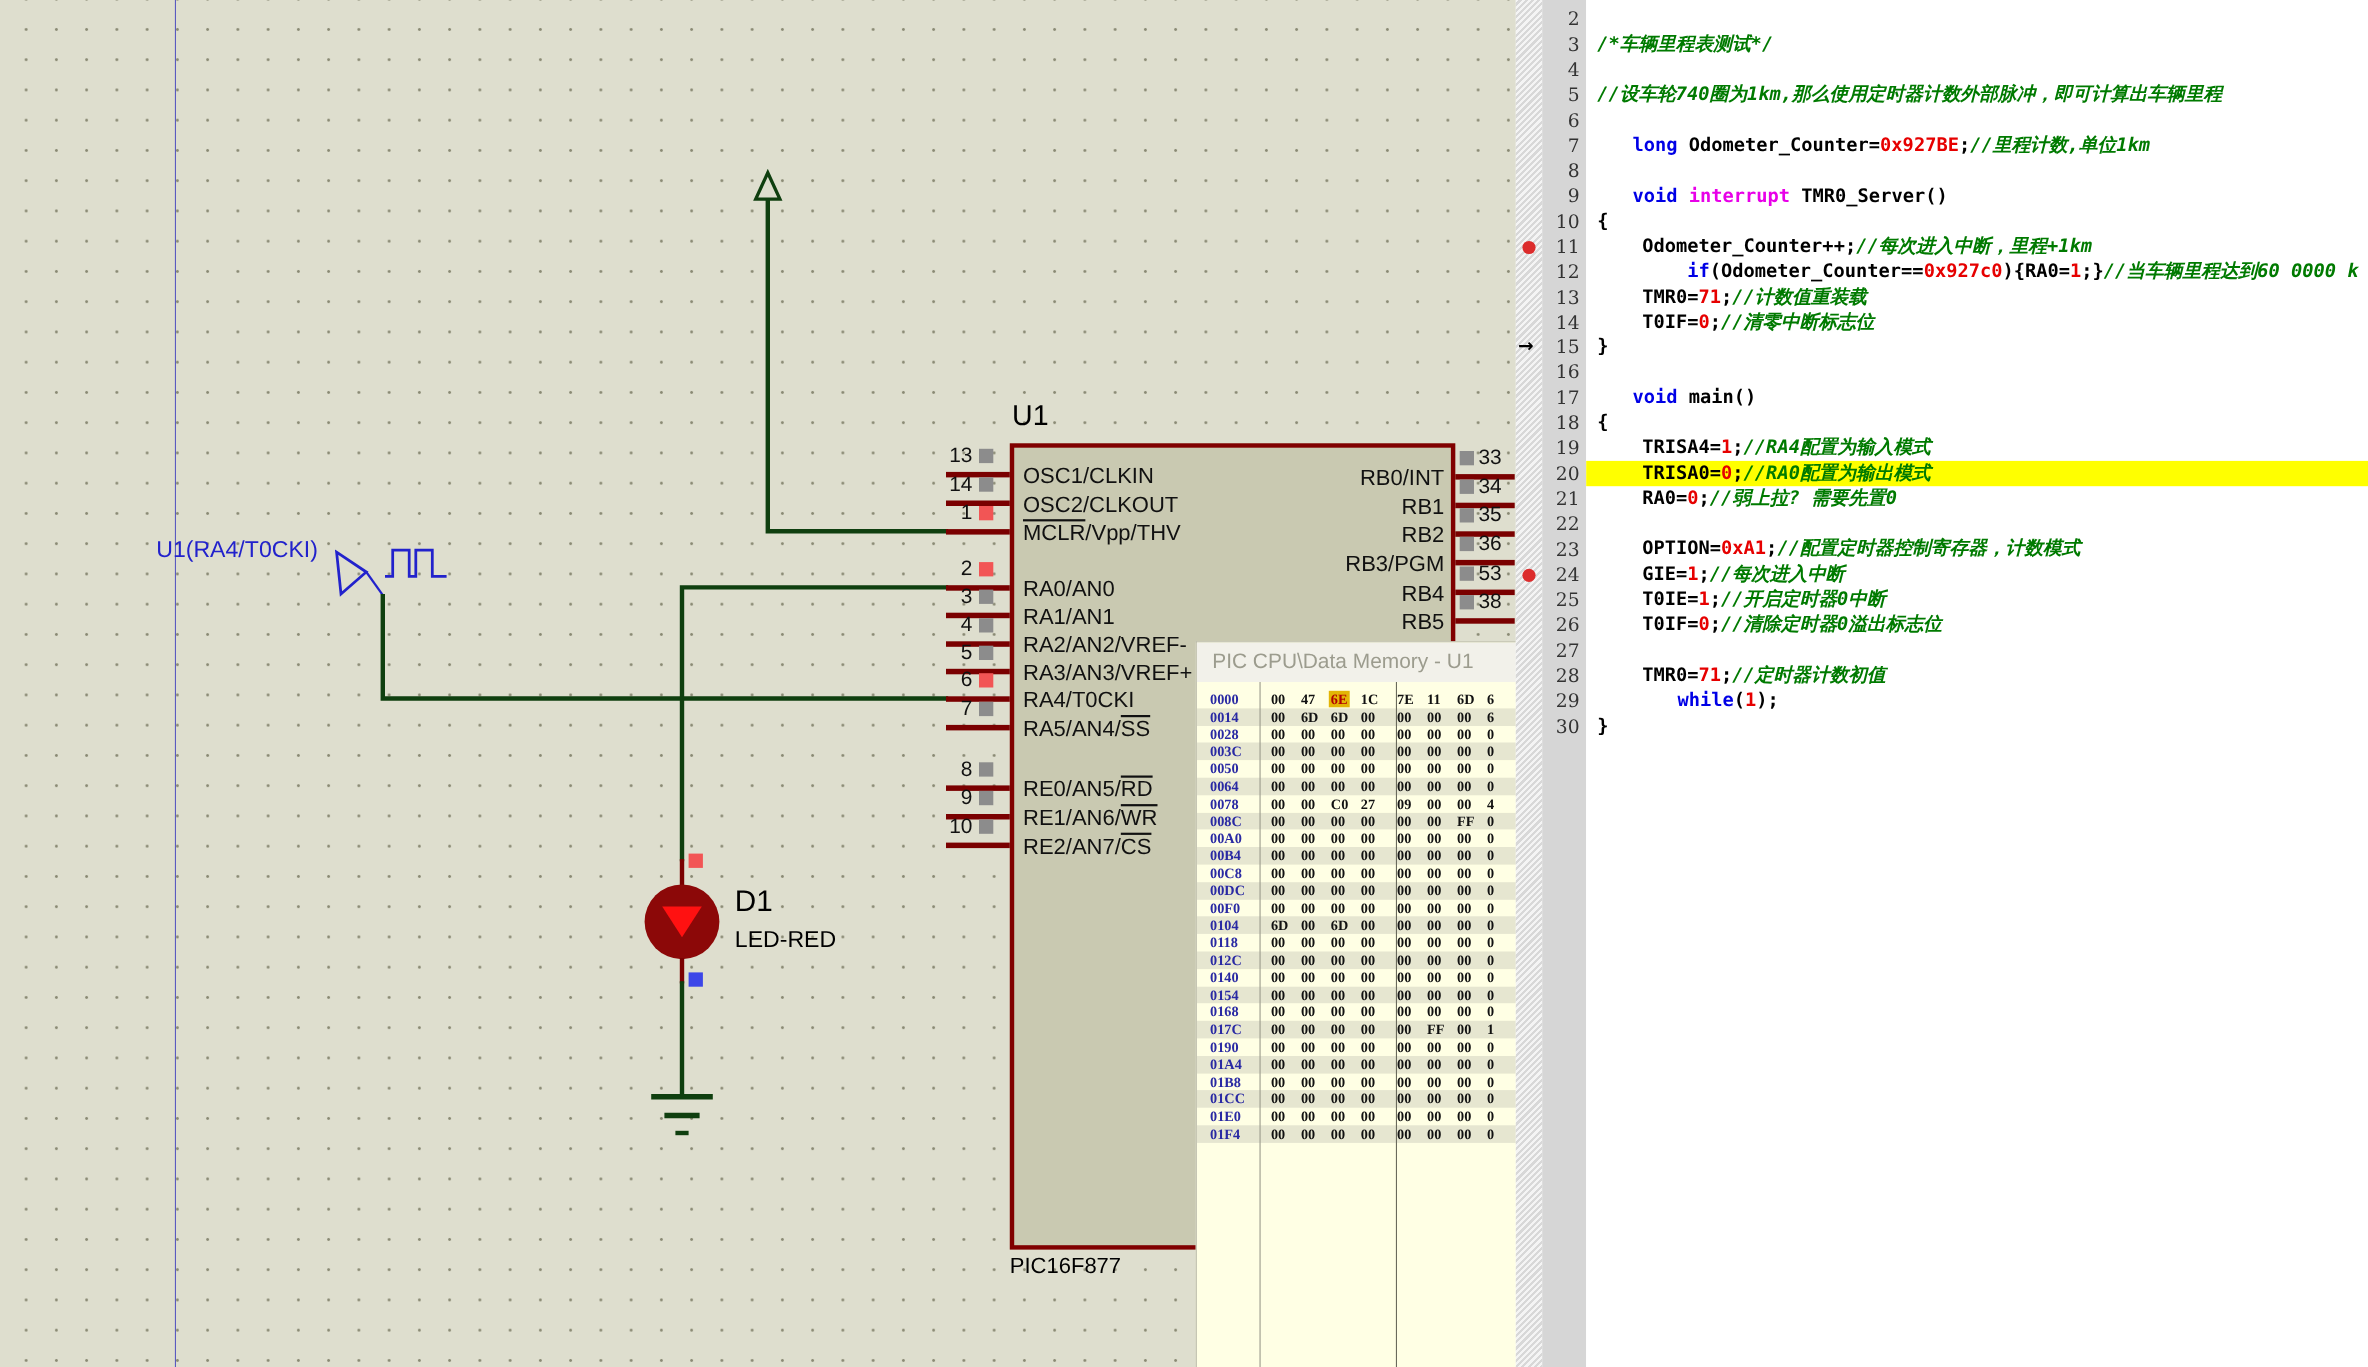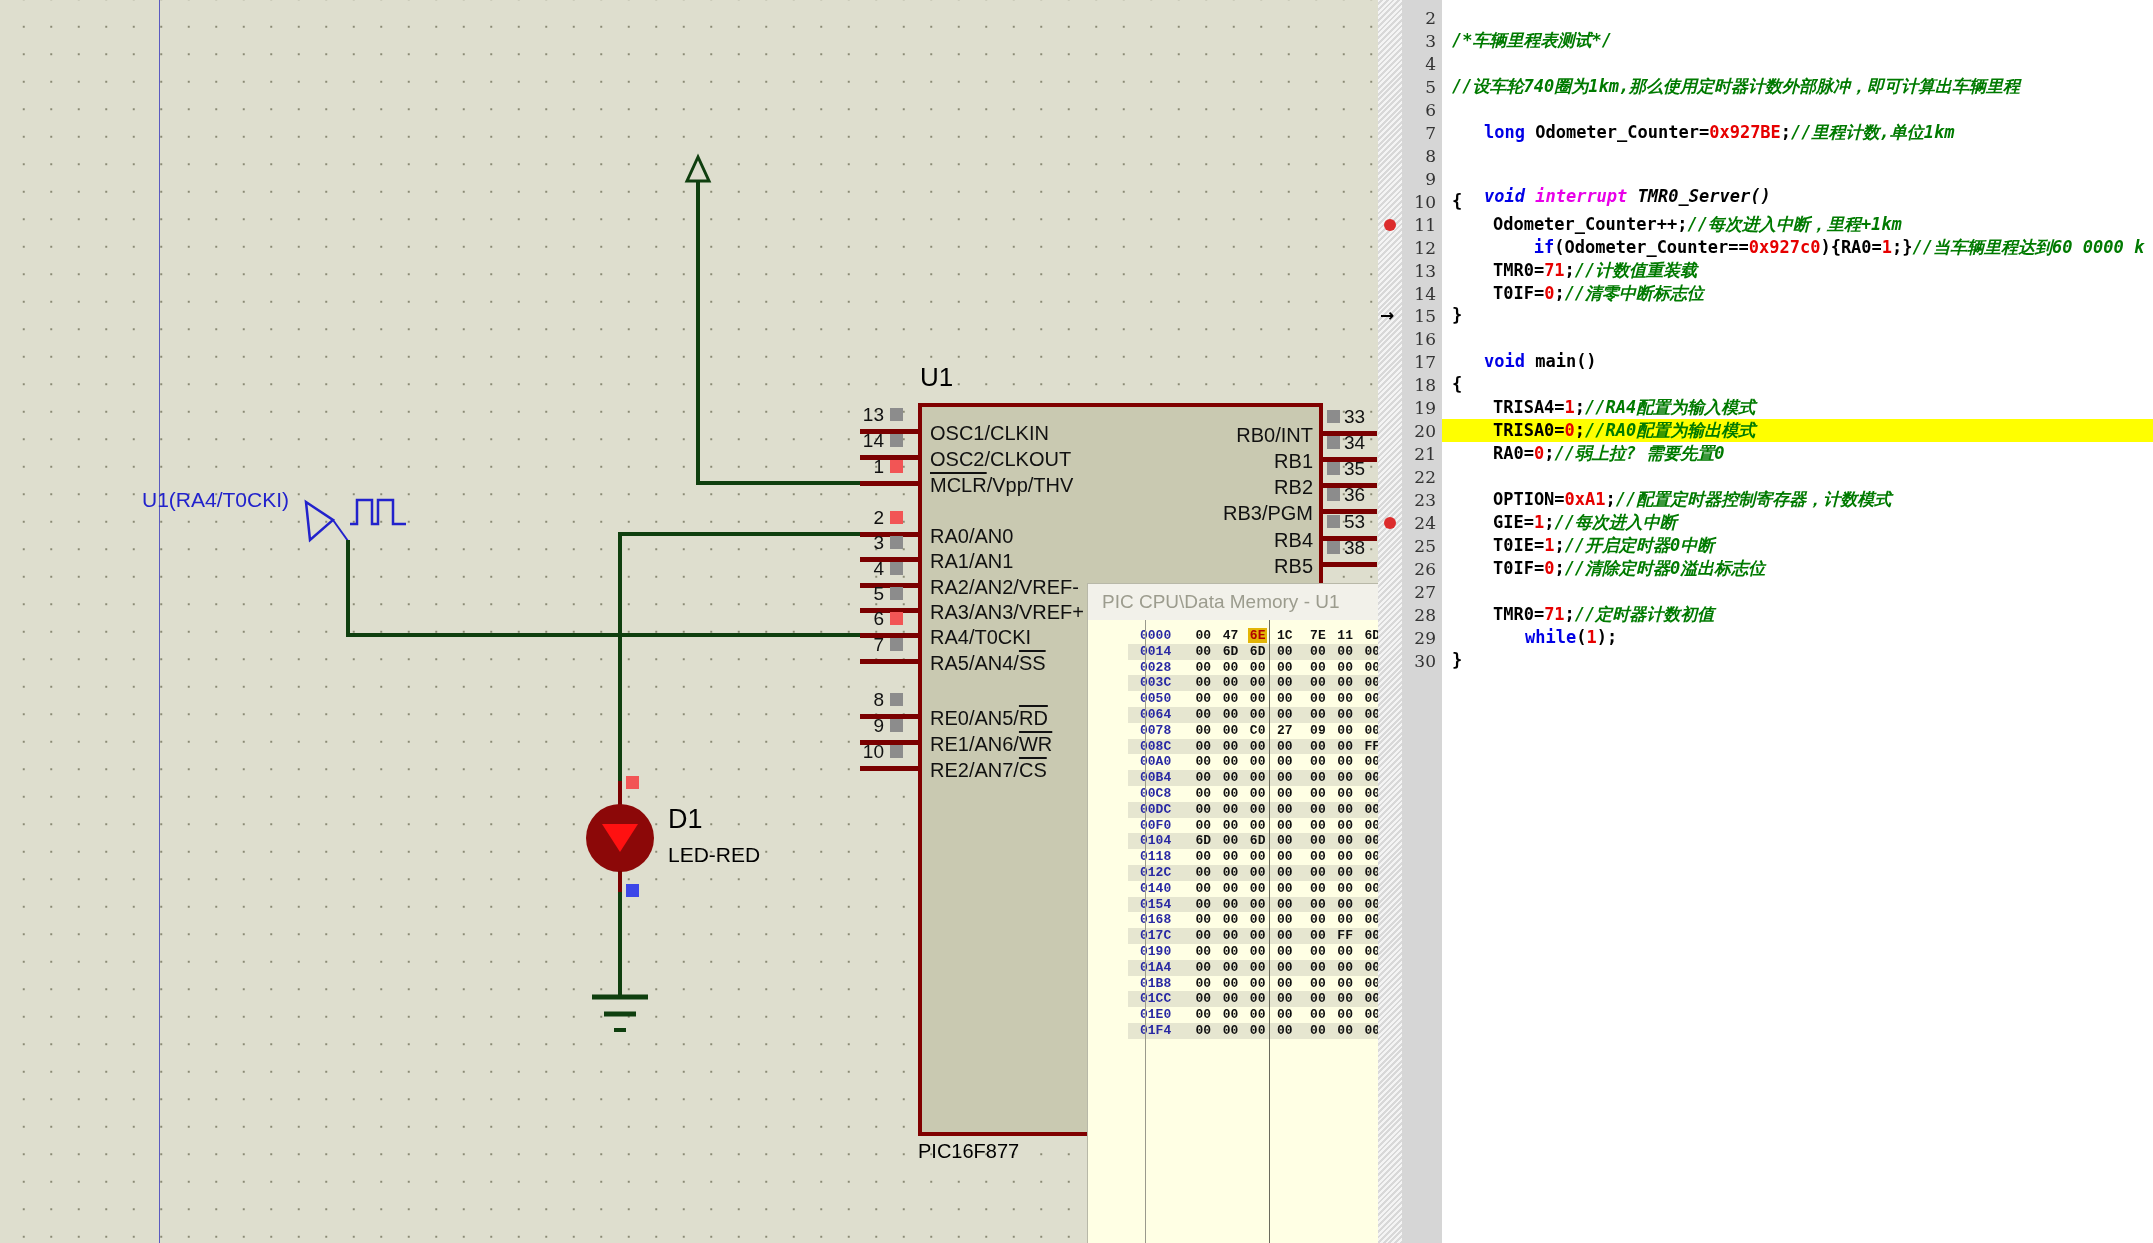--- a/index.html
+++ b/index.html
@@ -22,21 +22,21 @@
   .pin-label{position:absolute;font-size:20px;color:#111;z-index:4;white-space:pre;}
   .ov{text-decoration:overline;}
   .probe-label{position:absolute;left:142px;top:488px;font-size:21px;color:#2222CC;z-index:4;}
   
   .memwin{position:absolute;left:1087px;top:583px;width:291px;height:660px;
           background:#FFFFE4;border-left:1px solid #B8B8A8;border-top:1px solid #B8B8A8;
           z-index:10;overflow:hidden;}
   .memtitle{position:absolute;left:0;top:0;width:100%;height:36px;background:#F2F1EA;
             color:#9C9C8E;font-size:19px;line-height:36px;padding-left:14px;box-sizing:border-box;}
   .memrow{position:absolute;left:0;width:291px;height:15.8px;display:flex;
-          font-family:Liberation Mono, monospace;font-size:13px;font-weight:700;line-height:15.8px;margin-left:40px;}
+          font-family:Liberation Serif, serif;font-size:13px;font-weight:700;line-height:15.8px;}
   .memrow.alt{background:#E6E6D0;}
   .maddr{width:69px;padding-left:12px;box-sizing:border-box;color:#2929A3;}
   .mbyte{width:28px;text-align:left;color:#111;}
   .mgap{width:6px;}
   .mhl{background:#E3B505;color:#B00000;padding:0 2px;margin-left:-2px;}
   .memsep{position:absolute;top:36px;width:1px;height:624px;background:#9A9A8C;z-index:11;}
   
   .codepanel{position:absolute;left:1378px;top:0;width:775px;height:1243px;z-index:20;background:#fff;}
   .gutter-hatch{position:absolute;left:0;top:0;width:24px;height:1243px;
       background:repeating-linear-gradient(135deg,#f4f4f4 0 2px,#d8d8d8 2px 4px);}
@@ -501,21 +501,21 @@
         <div class="codeline" style="top: 51.92px;"></div>
         <div class="lnum" style="top: 76.88px; left: 24px;">5</div>
         <div class="codeline" style="top: 74.88px;"><span class="cmt">//设车轮740圈为1km,那么使用定时器计数外部脉冲，即可计算出车辆里程</span></div>
         <div class="lnum" style="top: 99.84px; left: 24px;">6</div>
         <div class="codeline" style="top: 97.84px;"></div>
         <div class="lnum" style="top: 122.8px; left: 24px;">7</div>
         <div class="codeline" style="top: 120.8px;"><span class="kw">long</span><span class="pl"> Odometer_Counter=</span><span class="num">0x927BE</span><span class="pl">;</span><span class="cmt">//里程计数,单位1km</span></div>
         <div class="lnum" style="top: 145.76px; left: 24px;">8</div>
         <div class="codeline" style="top: 143.76px;"></div>
         <div class="lnum" style="top: 168.72px; left: 24px;">9</div>
-        <div class="codeline" style="top: 185px; font-style: italic;"><span class="kw">void</span><span class="pl"> </span><span class="intr">interrupt</span><span class="pl"> TMR0_Server()</span></div>
+        <div class="codeline" style="top: 168px;"><span class="kw">void</span><span class="pl"> </span><span class="intr">interrupt</span><span class="pl"> TMR0_Server()</span></div>
         <div class="lnum" style="top: 191.68px; left: 24px;">10</div>
         <div class="codeline" style="top: 189.68px;"><span class="pl">{</span></div>
         <div class="bp" style="top: 218.64px;"></div>
         <div class="lnum" style="top: 214.64px; left: 24px;">11</div>
         <div class="codeline" style="top: 212.64px;"><span class="pl">    Odometer_Counter++;</span><span class="cmt">//每次进入中断，里程+1km</span></div>
         <div class="lnum" style="top: 237.6px; left: 24px;">12</div>
         <div class="codeline" style="top: 235.6px; text-align: center;"><span class="pl">    </span><span class="kw">if</span><span class="pl">(Odometer_Counter==</span><span class="num">0x927c0</span><span class="pl">){RA0=</span><span class="num">1</span><span class="pl">;}</span><span class="cmt">//当车辆里程达到60 0000 k</span></div>
         <div class="lnum" style="top: 260.56px; left: 24px;">13</div>
         <div class="codeline" style="top: 258.56px;"><span class="pl">    TMR0=</span><span class="num">71</span><span class="pl">;</span><span class="cmt">//计数值重装载</span></div>
         <div class="lnum" style="top: 283.52px; left: 24px;">14</div>

